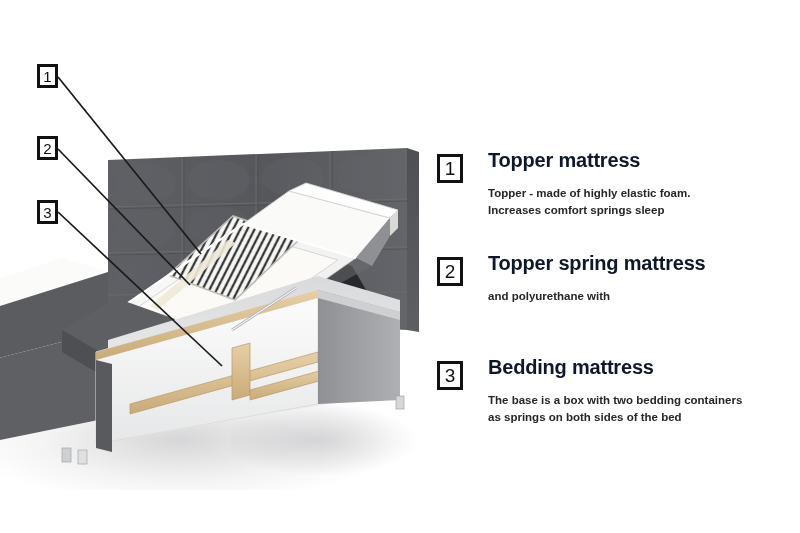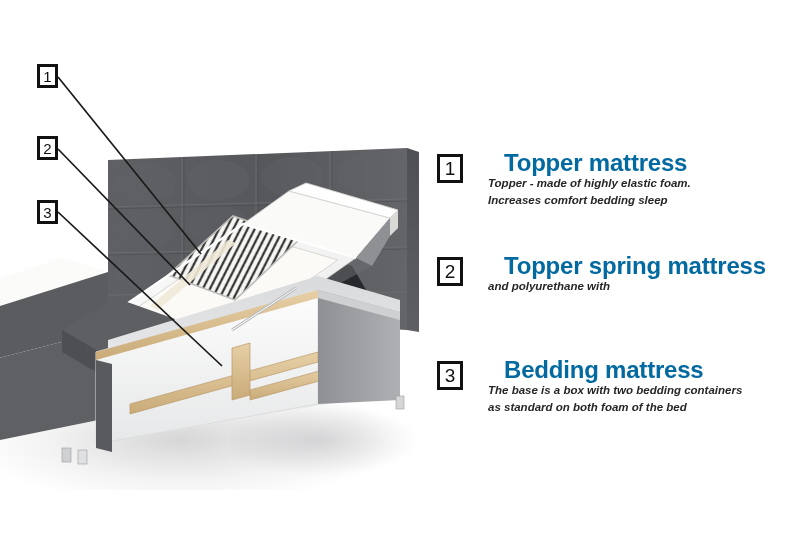--- a/index.html
+++ b/index.html
@@ -55,25 +55,25 @@
     border:3px solid #111;
     background:#fff;
     display:flex;align-items:center;justify-content:center;
     font-size:19px;line-height:1;color:#111;
     box-sizing:border-box;
     flex:0 0 auto;
     margin-top:4px;
   }
   .legend-text{margin-left:25px;}
   .legend-title{
-    font-size:24px;font-weight:bold;color:#0369a1;
-    letter-spacing:-0.2px;line-height:1.05;white-space:nowrap;margin-left:16px;
+    font-size:20px;font-weight:bold;color:#0f172a;
+    letter-spacing:-0.2px;line-height:1.05;white-space:nowrap;
   }
   .legend-desc{
-    margin-top:0;font-size:11.5px;color:#262626;line-height:1.45;font-weight:bold;font-style:italic;
+    margin-top:14px;font-size:11.5px;color:#262626;line-height:1.45;font-weight:bold;
   }
   .legend-desc div{white-space:nowrap;}
 </style>
 </head>
 <body>
 
 <div id="stage">
 
   <div class="floor-shade"></div>
   <div class="floor-shade2"></div>
@@ -263,40 +263,40 @@
   <div class="marker" id="m3">3</div>
 
   <div id="legend">
 
     <div class="legend-row" id="row1">
       <div class="legend-num">1</div>
       <div class="legend-text">
         <div class="legend-title">Topper mattress</div>
         <div class="legend-desc">
           <div>Topper - made of highly elastic foam.</div>
-          <div>Increases comfort bedding sleep</div>
+          <div>Increases comfort springs sleep</div>
         </div>
       </div>
     </div>
 
     <div class="legend-row" id="row2">
       <div class="legend-num">2</div>
       <div class="legend-text">
         <div class="legend-title">Topper spring mattress</div>
         <div class="legend-desc">
           <div>and polyurethane with</div>
         </div>
       </div>
     </div>
 
     <div class="legend-row" id="row3">
       <div class="legend-num">3</div>
       <div class="legend-text">
         <div class="legend-title">Bedding mattress</div>
         <div class="legend-desc">
           <div>The base is a box with two bedding containers</div>
-          <div>as standard on both foam of the bed</div>
+          <div>as springs on both sides of the bed</div>
         </div>
       </div>
     </div>
 
   </div>
 </div>
 
 </body></html>

